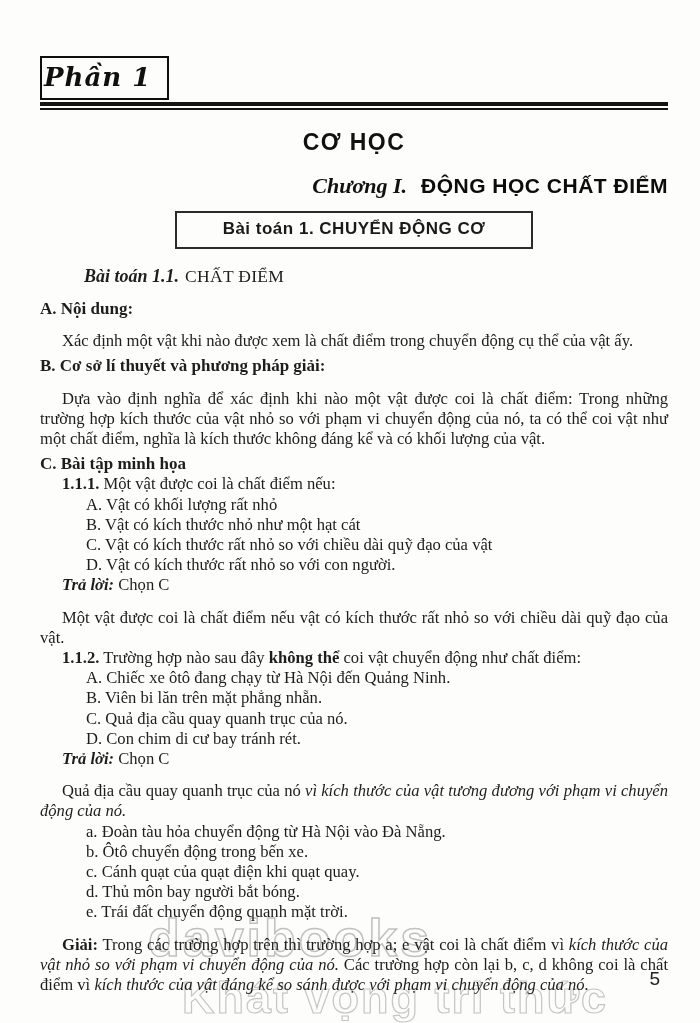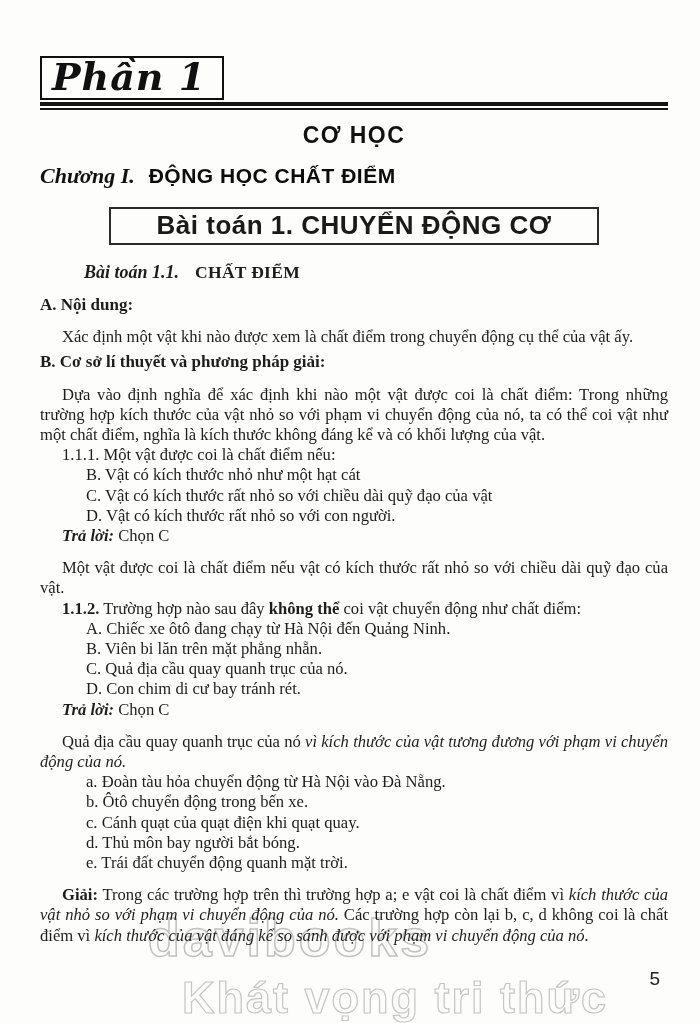--- a/index.html
+++ b/index.html
@@ -15,74 +15,74 @@
   }
   .content {
     position:relative; z-index:1;
     padding:56px 32px 0 40px;
   }
 
   
   .part-box {
     display:inline-block;
     border:2.5px solid #0f0f0f;
-    padding:1px 16px 3px 10px;
+    padding:1px 16px 3px 2px;
     font-family:"DejaVu Serif", serif;
     font-weight:bold; font-style:italic;
-    font-size:38px; line-height:36px;
+    font-size:26px; line-height:36px;
     letter-spacing:1px;
     color:#101010;
   }
   .rule {
     height:2px;
     border-top:4px solid #141414;
     border-bottom:2px solid #141414;
     margin-top:2px;
   }
   .part-title {
-    margin-top:11px;
+    margin-top:18px;
     text-align:center;
     font-family:"Liberation Sans", sans-serif;
     font-weight:700; font-size:23px; line-height:28px;
     letter-spacing:1.5px; color:#111;
   }
   .chapter-line {
-    margin-top:5px;
-    text-align:left;
-    line-height:44px;
+    margin-top:14px;
+    text-align:right;
+    line-height:32px;
     white-space:nowrap;
   }
   .chapter-prefix {
     font-family:"Liberation Serif", serif;
     font-weight:700; font-style:italic;
     font-size:22px; color:#111;
   }
   .chapter-title {
     font-family:"Liberation Sans", sans-serif;
     font-weight:900; font-size:21px;
     letter-spacing:0.5px; margin-left:10px; color:#0c0c0c;
   }
   .lesson-box {
     width:fit-content;
     margin:7px auto 0;
     border:2px solid #2b2b2b;
     padding:4px 46px 6px;
     font-family:"Liberation Sans", sans-serif;
-    font-weight:700; font-size:26px; line-height:24px;
+    font-weight:700; font-size:17px; line-height:24px;
     letter-spacing:0.5px; color:#1a1a1a;
   }
   .problem-line {
     margin-top:15px; margin-bottom:10px;
     line-height:24px;
   }
   .problem-label {
     font-weight:700; font-style:italic; font-size:18px;margin-left:44px;
   }
   .problem-title {
-    font-weight:700; font-size:17.5px; margin-left:12px; letter-spacing:0.3px;
+    font-weight:400; font-size:17.5px; margin-left:2px; letter-spacing:0.3px;
   }
 
   
   .blocks p {
     margin:0;
     font-size:16.6px;
     line-height:20.2px;
     text-align:justify;
   }
   .blocks .heading { font-weight:700; margin-top:5px; font-size:17px; }
@@ -139,21 +139,23 @@
     <div class="problem-line">
       <span class="problem-label">Bài toán 1.1.</span>
       <span class="problem-title">CHẤT ĐIỂM</span>
     </div>
 
     <div class="blocks">
         <p class="heading"><span style="font-weight: bold;">A. Nội dung:</span></p>
         <p class="para"><span>Xác định một vật khi nào được xem là chất điểm trong chuyển động cụ thể của vật ấy.</span></p>
         <p class="heading"><span style="font-weight: bold;">B. Cơ sở lí thuyết và phương pháp giải:</span></p>
         <p class="para"><span>Dựa vào định nghĩa để xác định khi nào một vật được coi là chất điểm: Trong những trường hợp kích thước của vật nhỏ so với phạm vi chuyển động của nó, ta có thể coi vật như một chất điểm, nghĩa là kích thước không đáng kể và có khối lượng của vật.</span></p>
-        <p class="question"><span style="font-weight: normal;">1.1.1.</span><span> Một vật được coi là chất điểm nếu:</span></p>
+        <p class="heading"><span style="font-weight: bold;">C. Bài tập minh họa</span></p>
+        <p class="question"><span style="font-weight: bold;">1.1.1.</span><span> Một vật được coi là chất điểm nếu:</span></p>
+        <p class="option"><span>A. Vật có khối lượng rất nhỏ</span></p>
         <p class="option"><span>B. Vật có kích thước nhỏ như một hạt cát</span></p>
         <p class="option"><span>C. Vật có kích thước rất nhỏ so với chiều dài quỹ đạo của vật</span></p>
         <p class="option"><span>D. Vật có kích thước rất nhỏ so với con người.</span></p>
         <p class="answer"><span style="font-weight: bold; font-style: italic;">Trả lời:</span><span> Chọn C</span></p>
         <p class="para"><span>Một vật được coi là chất điểm nếu vật có kích thước rất nhỏ so với chiều dài quỹ đạo của vật.</span></p>
         <p class="question"><span style="font-weight: bold;">1.1.2.</span><span> Trường hợp nào sau đây </span><span style="font-weight: bold;">không thể</span><span> coi vật chuyển động như chất điểm:</span></p>
         <p class="option"><span>A. Chiếc xe ôtô đang chạy từ Hà Nội đến Quảng Ninh.</span></p>
         <p class="option"><span>B. Viên bi lăn trên mặt phẳng nhẵn.</span></p>
         <p class="option"><span>C. Quả địa cầu quay quanh trục của nó.</span></p>
         <p class="option"><span>D. Con chim di cư bay tránh rét.</span></p>

